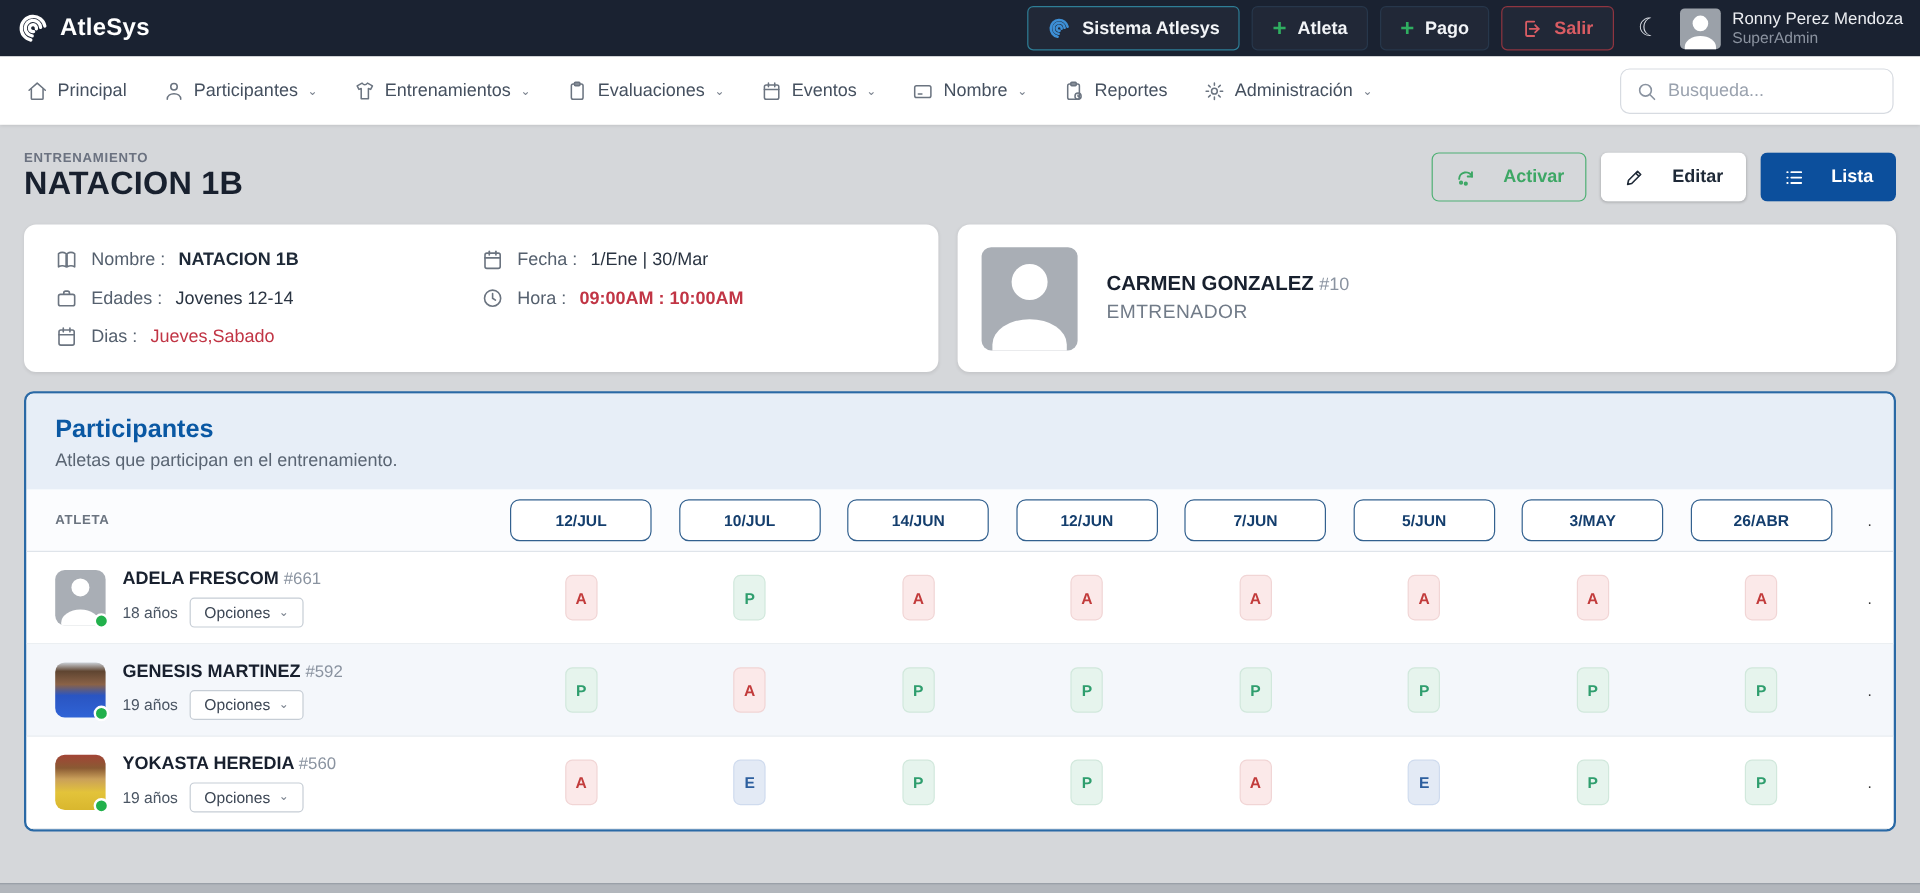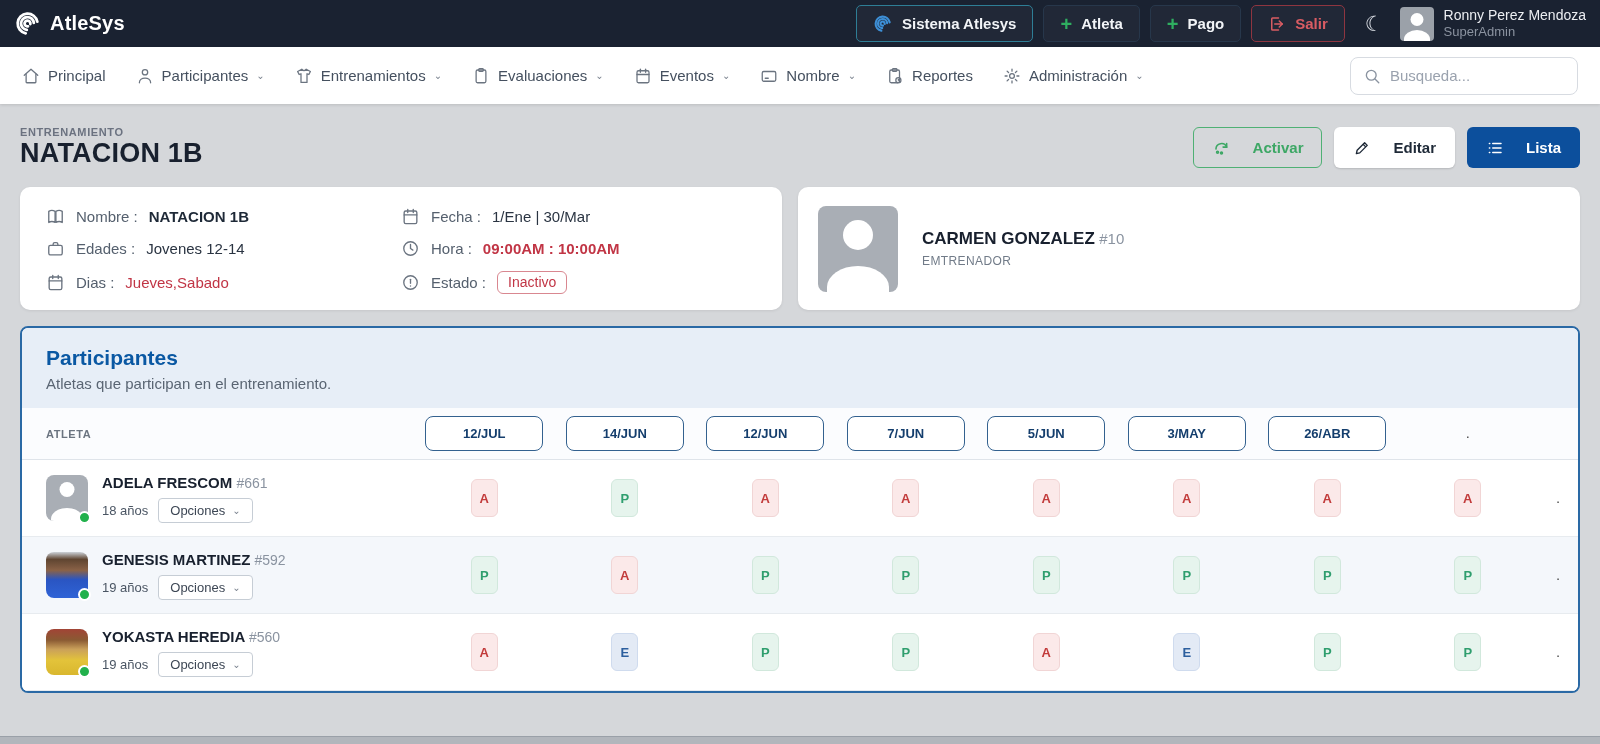--- a/index.html
+++ b/index.html
@@ -62,21 +62,21 @@
   .badge-estado { color:#c13545; border:1px solid #d98790; border-radius:6px; padding:2px 10px 3px; font-size:14px; }
 
   .card-trainer { flex:1 1 auto; padding:16px 20px; display:flex; align-items:center; gap:24px; height:123px; }
   .trainer-avatar { width:80px; height:86px; border-radius:8px; background:#a9aeb5; position:relative; overflow:hidden; }
   .trainer-avatar::before { content:""; position:absolute; left:50%; top:14px; transform:translateX(-50%);
                             width:30px; height:30px; border-radius:50%; background:#fff; }
   .trainer-avatar::after  { content:""; position:absolute; left:50%; bottom:-16px; transform:translateX(-50%);
                             width:62px; height:42px; border-radius:50% 50% 0 0; background:#fff; }
   .trainer-name { font-size:17px; font-weight:bold; color:#18202e; }
   .trainer-num  { font-size:15px; font-weight:normal; color:#8a93a0; }
-  .trainer-role { font-size:12px; color:#717b88; letter-spacing:.4px; margin-top:5px; }
+  .trainer-role { font-size:16px; color:#717b88; letter-spacing:.4px; margin-top:5px; }
 
   
   .section { margin-top:16px; border:2px solid #2a69a5; border-radius:8px; background:#fff; overflow:hidden; }
   .section-head { background:#e7eef7; padding:18px 24px 16px; }
   .section-title { color:#0a58a3; font-size:21px; font-weight:bold; }
   .section-sub { color:#5a6573; font-size:15px; margin-top:5px; }
 
   .grid-row { display:grid; grid-template-columns:392px repeat(8, 1fr) 40px; align-items:center; }
   .thead { background:#fbfcfe; border-bottom:1px solid #dfe4ea; height:52px; }
   .th-atleta { font-size:11px; font-weight:bold; color:#6b7480; letter-spacing:.6px; padding-left:24px; }
@@ -353,31 +353,20 @@
           <svg width="19" height="19" viewBox="0 0 24 24" fill="none" stroke-width="1.7" stroke-linecap="round">
               <rect x="4" y="5" width="16" height="16" rx="2"></rect>
               <path d="M4 10 H20"></path>
               <path d="M8.5 3 V7"></path>
               <path d="M15.5 3 V7"></path>
             </svg>
         </span>
         <span>Dias :</span>
         <span class="v-red">Jueves,Sabado</span>
       </div>
-      <div class="info-line">
-        <span>
-          <svg width="19" height="19" viewBox="0 0 24 24" fill="none" stroke-width="1.7" stroke-linecap="round">
-              <circle cx="12" cy="12" r="8.5"></circle>
-              <path d="M12 8 V13"></path>
-              <path d="M12 16.2 V16.4"></path>
-            </svg>
-        </span>
-        <span>Estado :</span>
-        <span class="badge-estado">Inactivo</span>
-      </div>
     </div>
 
     <div class="card card-trainer">
       <div class="trainer-avatar"></div>
       <div>
         <div>
           <span class="trainer-name">CARMEN GONZALEZ</span>
           <span class="trainer-num">#10</span>
         </div>
         <div class="trainer-role">EMTRENADOR</div>
@@ -391,20 +380,23 @@
       <div class="section-sub">Atletas que participan en el entrenamiento.</div>
     </div>
 
     <div class="grid-row thead">
       <div class="th-atleta">ATLETA</div>
 
   <div class="cell-date">
     <div class="date-pill">12/JUL</div>
   </div>
 
+  <div class="cell-date">
+    <div class="date-pill">10/JUL</div>
+  </div>
 
   <div class="cell-date">
     <div class="date-pill">14/JUN</div>
   </div>
 
   <div class="cell-date">
     <div class="date-pill">12/JUN</div>
   </div>
 
   <div class="cell-date">

